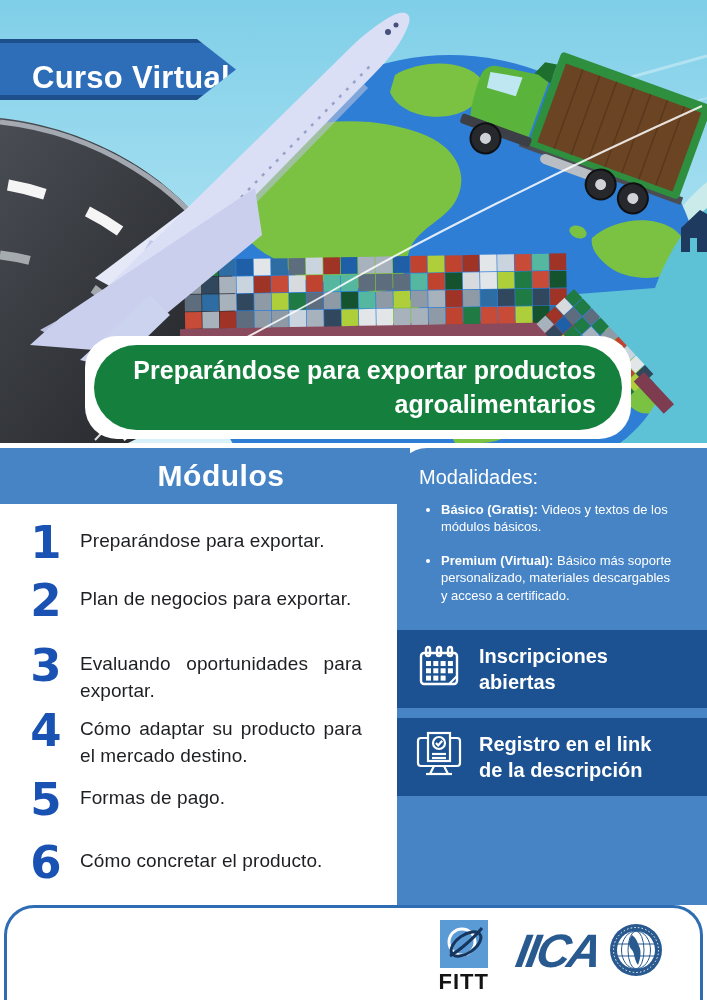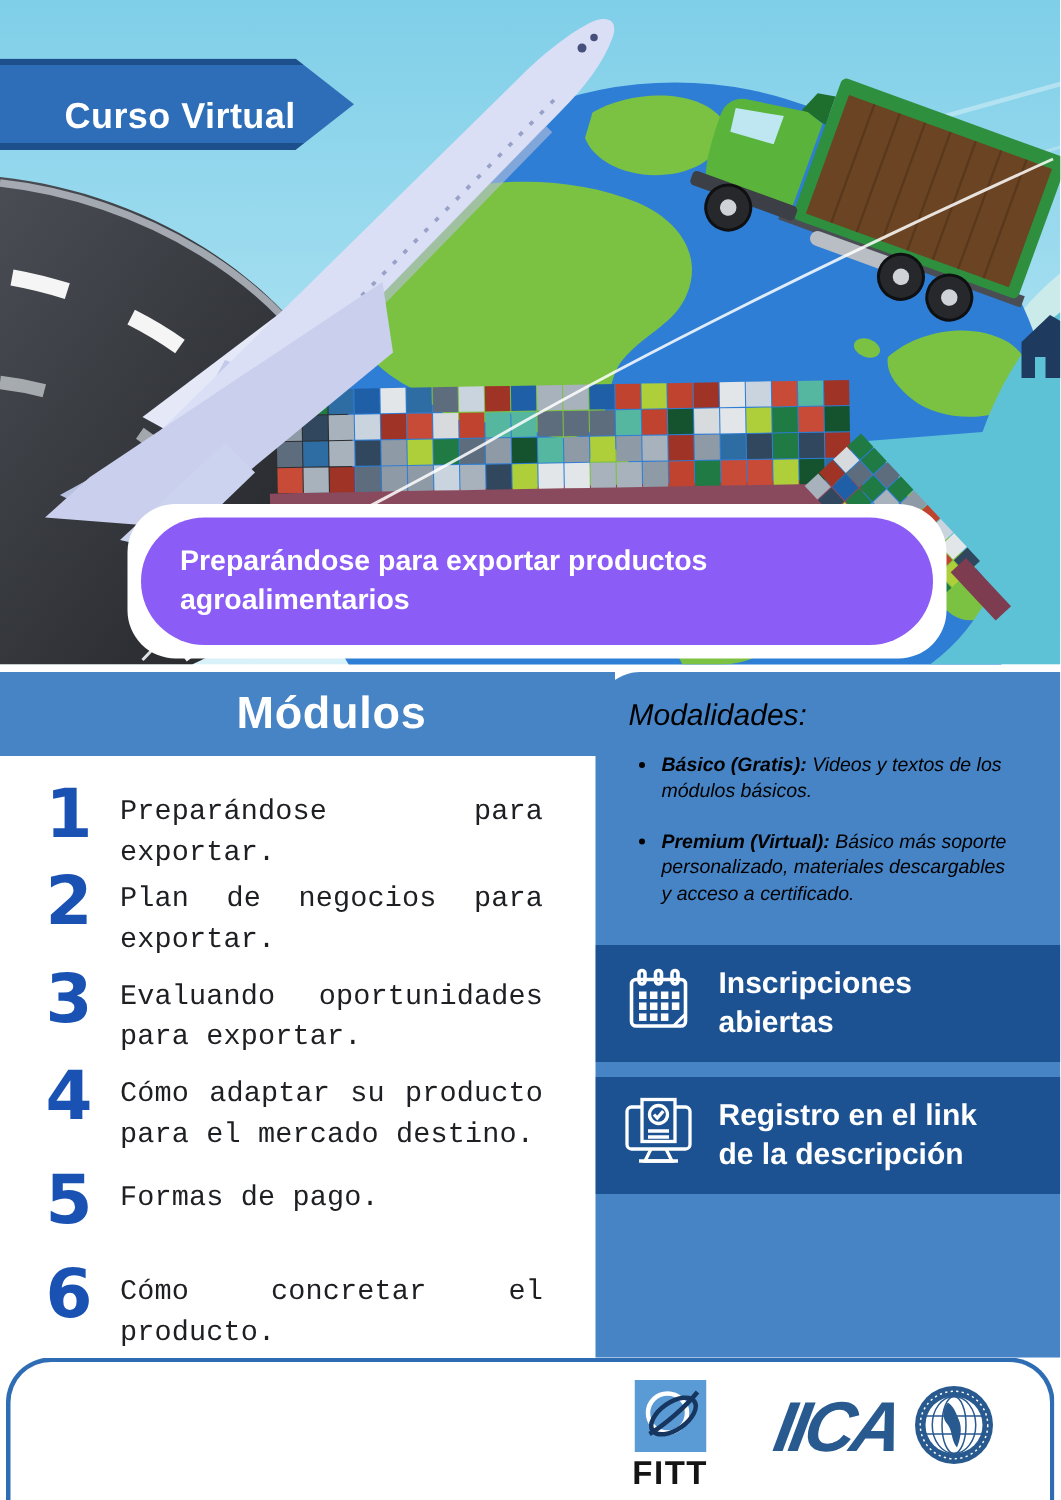--- a/index.html
+++ b/index.html
@@ -6,65 +6,65 @@
   .poster{position:relative;width:707px;height:1000px;overflow:hidden;background:#ffffff;
           font-family:"Liberation Sans",sans-serif;}
 
   
   .hero-art{position:absolute;left:0;top:0;width:707px;height:443px;display:block;}
 
   .ribbon{position:absolute;left:0;top:39px;width:236px;height:61px;
           background:linear-gradient(180deg,#1d4f8c 0%,#1d4f8c 7%,#2e6db8 7%,#2e6db8 92%,#1d4f8c 92%,#1d4f8c 100%);
           clip-path:polygon(0 0,197px 0,236px 50%,197px 100%,0 100%);
           display:flex;align-items:center;}
-  .ribbon span{color:#fff;font-weight:bold;font-size:24px;padding-left:43px;letter-spacing:.3px;margin-top:16px;}
+  .ribbon span{color:#fff;font-weight:bold;font-size:31px;padding-left:32px;letter-spacing:.3px;margin-top:16px;}
 
   .title-card{position:absolute;left:85px;top:336px;width:546px;height:103px;background:#fff;
               border-radius:32px;display:flex;padding:9px;box-sizing:border-box;}
-  .title-pill{flex:1;background:#8b5cf6;border-radius:44px;display:flex;align-items:center;
-              justify-content:center;text-align:left;color:#fff;font-weight:bold;font-size:19px;
+  .title-pill{flex:1;background:#15803d;border-radius:44px;display:flex;align-items:center;
+              justify-content:center;text-align:right;color:#fff;font-weight:bold;font-size:25px;
               line-height:1.35;padding:0 26px;}
 
   
   .modules-bar{position:absolute;left:0;top:448px;width:378px;height:56px;background:#4684c6;
                display:flex;align-items:center;justify-content:center;color:#ffffff;font-weight:bold;
                font-size:30px;letter-spacing:.5px;padding-left:32px;}
   .modules-list{position:absolute;left:30px;top:516px;width:332px;height:384px;list-style:none;
                 margin:0;padding:0;}
   .module-item{position:absolute;left:0;right:0;display:flex;gap:18px;align-items:flex-start;}
   .module-item:nth-of-type(1){top:9px;}
   .module-item:nth-of-type(2){top:67px;}
   .module-item:nth-of-type(3){top:132px;}
   .module-item:nth-of-type(4){top:197px;}
   .module-item:nth-of-type(5){top:266px;}
   .module-item:nth-of-type(6){top:329px;}
   .module-num{font-family:"DejaVu Sans",sans-serif;font-weight:bold;font-size:45px;line-height:.82;
               color:#1a52b4;width:32px;flex:none;text-align:center;}
   .module-text{font-size:19px;color:#1e1f22;line-height:1.42;text-align:justify;text-align-last:left;
-               padding-top:3px;letter-spacing:.1px;font-family:Liberation Mono, monospace;}
+               padding-top:3px;letter-spacing:.1px;}
 
   
   .panel{position:absolute;left:397px;top:448px;width:310px;height:457px;background:#4684c6;
          border-top-left-radius:30px;display:flex;flex-direction:column;box-sizing:border-box;
          padding-bottom:20px;overflow:hidden;}
-  .panel-inner{padding:18px 27px 0 22px;color:#000000;font-style:italic;}
+  .panel-inner{padding:18px 27px 0 22px;color:#ffffff;}
   .panel-header{font-size:20px;margin-bottom:12px;}
   .panel-bullets{margin:0;padding-left:22px;font-size:13px;line-height:1.34;}
   .panel-bullets li{margin-bottom:16px;}
   .panel-bullets .b{font-weight:bold;}
   .callout{margin-top:10px;background:#1c5292;display:flex;align-items:flex-start;gap:16px;
            padding:13px 16px 13px 18px;min-height:78px;box-sizing:border-box;}
   .callout:first-of-type{margin-top:auto;}
   .callout-icon{flex:none;width:48px;height:48px;display:flex;align-items:center;justify-content:center;}
   .callout-label{color:#fff;font-weight:bold;font-size:20px;line-height:1.3;max-width:200px;}
 
   
   .footer{position:absolute;left:4px;right:4px;top:905px;height:95px;background:#fff;
           border:3px solid #2e6db4;border-bottom:none;border-radius:30px 30px 0 0;box-sizing:border-box;}
-  .logos{position:absolute;right:36px;top:12px;display:flex;align-items:flex-start;gap:45px;}
+  .logos{position:absolute;right:36px;top:12px;display:flex;align-items:flex-start;gap:28px;}
   .fitt{display:flex;flex-direction:column;align-items:center;}
   .fitt-mark{width:48px;height:48px;}
   .fitt-text{font-weight:bold;font-size:22px;letter-spacing:1px;color:#141414;margin-top:1px;}
   .iica{display:flex;align-items:center;gap:9px;margin-top:2px;}
   .iica-text{font-size:47px;font-weight:bold;font-style:italic;color:#28598f;letter-spacing:-3px;
              transform:skewX(-10deg);line-height:1;}
   .iica-emblem{width:56px;height:56px;}
 </style>
 </head>
 <body>

